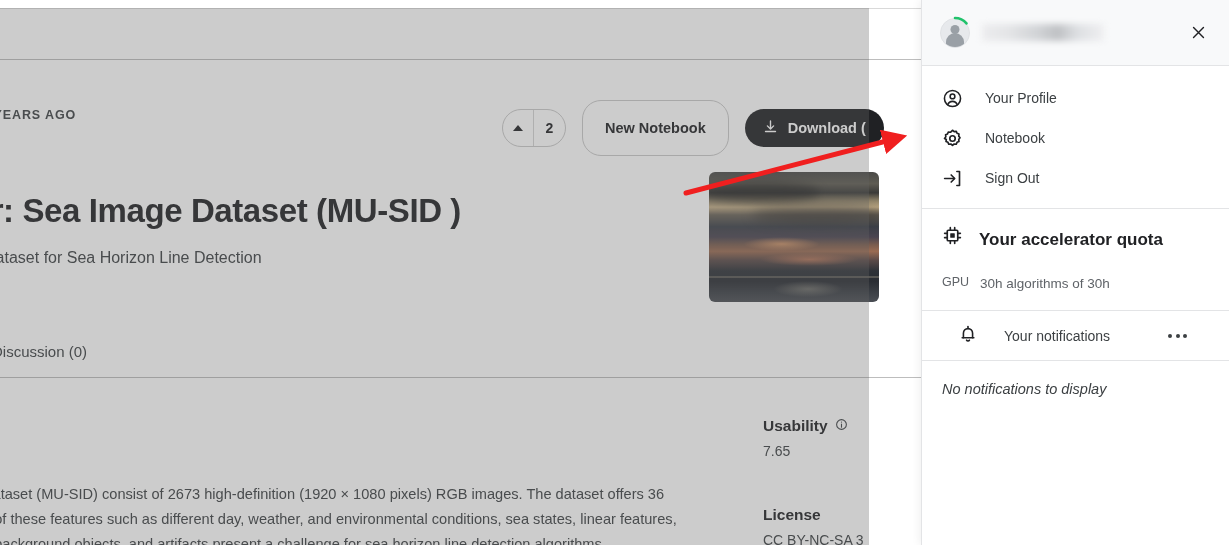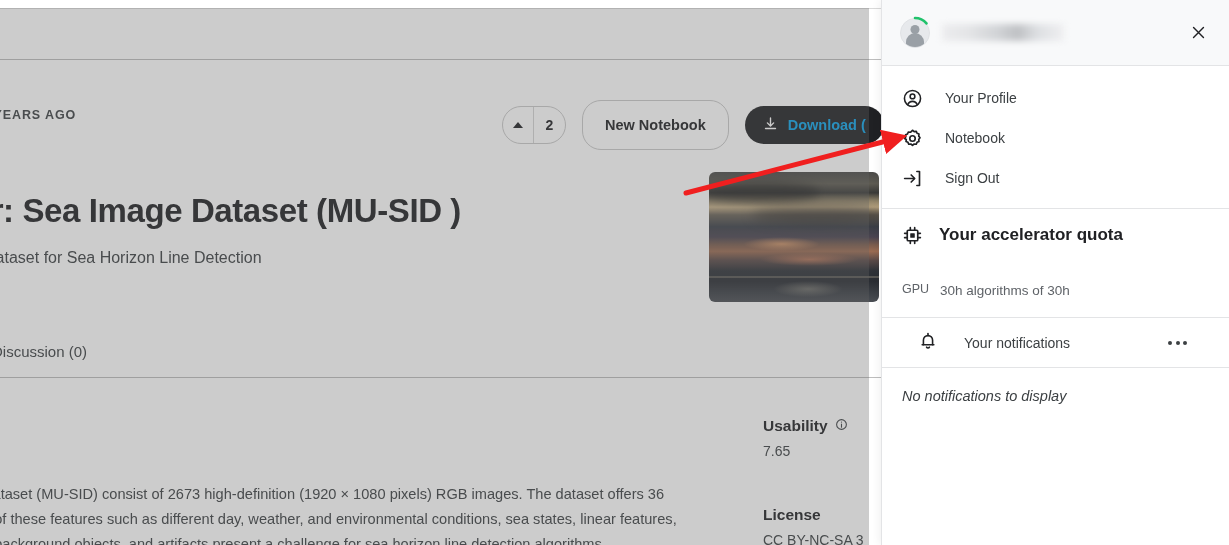--- a/index.html
+++ b/index.html
@@ -35,28 +35,28 @@
     height: 38px; width: 64px; border: 1px solid #c9c9c9; border-radius: 19px;
     display: flex; align-items: center; background: #ffffff;
   }
   .vote-up { width: 31px; height: 100%; display: flex; align-items: center; justify-content: center;
              border-right: 1px solid #d4d4d4; }
   .caret-up { width: 0; height: 0; border-left: 5px solid transparent; border-right: 5px solid transparent;
               border-bottom: 6px solid #202124; }
   .vote-count { flex: 1; display: flex; align-items: center; justify-content: center;
                 font-size: 14px; font-weight: 700; color: #202124; }
   .btn-outline {
-    height: 50px; padding: 0 22px; border: 1px solid #c9c9c9; border-radius: 19px;
+    height: 56px; padding: 0 22px; border: 1px solid #c9c9c9; border-radius: 19px;
     background: #ffffff; font-size: 14.5px; font-weight: 700; color: #202124;
     display: flex; align-items: center; justify-content: center; white-space: nowrap;
     font-family: "Liberation Sans", sans-serif;
   }
   .btn-dark {
     height: 38px; padding: 0 18px; border: none; border-radius: 19px;
-    background: #202124; color: #0ea5e9; font-size: 14.5px; font-weight: 700;
+    background: #202124; color: #ffffff; font-size: 14.5px; font-weight: 700;
     display: flex; align-items: center; gap: 10px; white-space: nowrap;
     font-family: "Liberation Sans", sans-serif;
   }
 
   .title {
     position: absolute; left: -65px; top: 192px;
     font-size: 33px; font-weight: 700; color: #202124; letter-spacing: -0.4px; white-space: nowrap;
   }
   .subtitle {
     position: absolute; left: -56px; top: 249px;
@@ -101,21 +101,21 @@
   
   #overlay {
     position: absolute; left: 0; top: 8px; width: 869px; height: 537px;
     background: rgba(100,100,100,0.33);
     pointer-events: none;
   }
   #overlay-top { position: absolute; left:0; top:0; width: 869px; height: 8px; background: #ffffff; }
 
   
   #panel {
-    position: absolute; right: 0; top: 0; width: 348px; height: 545px;
+    position: absolute; right: 0; top: 0; width: 308px; height: 545px;
     background: #ffffff;
     border-left: 1px solid #e3e4e6;
     box-shadow: -2px 0 8px rgba(0,0,0,0.06);
     display: flex; flex-direction: column;
   }
   .panel-head {
     height: 66px; background: #f8f9fa; border-bottom: 1px solid #e3e4e6;
     display: flex; align-items: center; padding: 0 14px 0 18px; position: relative;
   }
   .avatar-wrap { position: relative; width: 30px; height: 30px; flex: none; }
@@ -143,23 +143,23 @@
   .menu { padding: 12px 0 10px 0; border-bottom: 1px solid #e3e4e6; }
   .menu-item {
     height: 40px; display: flex; align-items: center; padding: 0 20px; cursor: pointer;
     background: transparent; border: none; width: 100%; text-align: left;
     font-family: "Liberation Sans", sans-serif;
   }
   .menu-item .mi-icon { width: 30px; display: flex; align-items: center; justify-content: flex-start; flex: none; }
   .menu-item .mi-label { font-size: 14px; color: #3c4043; margin-left: 13px; }
 
   .quota { padding: 16px 20px 18px 20px; border-bottom: 1px solid #e3e4e6; }
-  .quota-head { display: flex; align-items: flex-start; gap: 16px; }
+  .quota-head { display: flex; align-items: flex-end; gap: 16px; }
   .quota-title { font-size: 17px; font-weight: 700; color: #202124; }
-  .quota-row { display: flex; align-items: flex-start; margin-top: 31px; }
+  .quota-row { display: flex; align-items: flex-start; margin-top: 24px; }
   .quota-tag { font-size: 12.5px; color: #5f6368; width: 38px; flex: none; padding-top: 1px; }
   .quota-right { flex: 1; }
   .quota-text { font-size: 13.5px; color: #5f6368; }
   .quota-bar { margin-top: 12px; height: 4px; border-radius: 2px; background: #dadce0; position: relative; }
   .quota-fill { position: absolute; left: 0; top: 0; height: 4px; border-radius: 2px; background: #20beff; }
 
   .notif-row {
     height: 50px; display: flex; align-items: center; padding: 0 36px;
     border-bottom: 1px solid #e3e4e6; cursor: pointer;
   }

